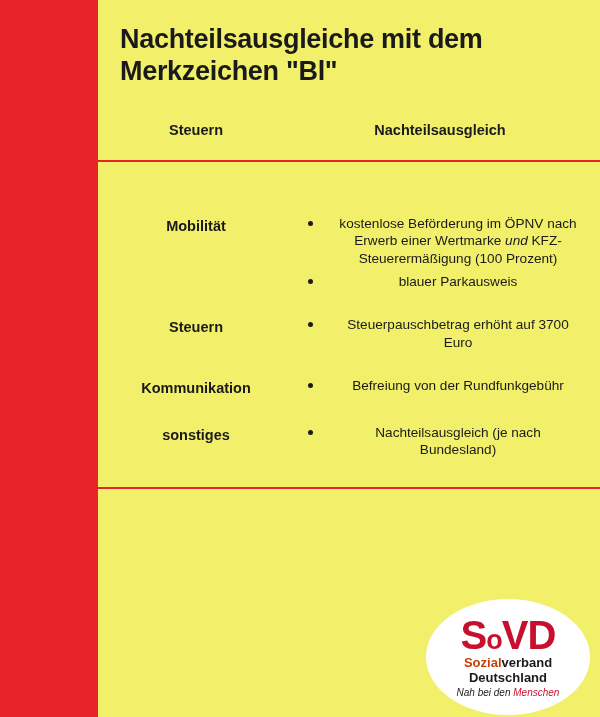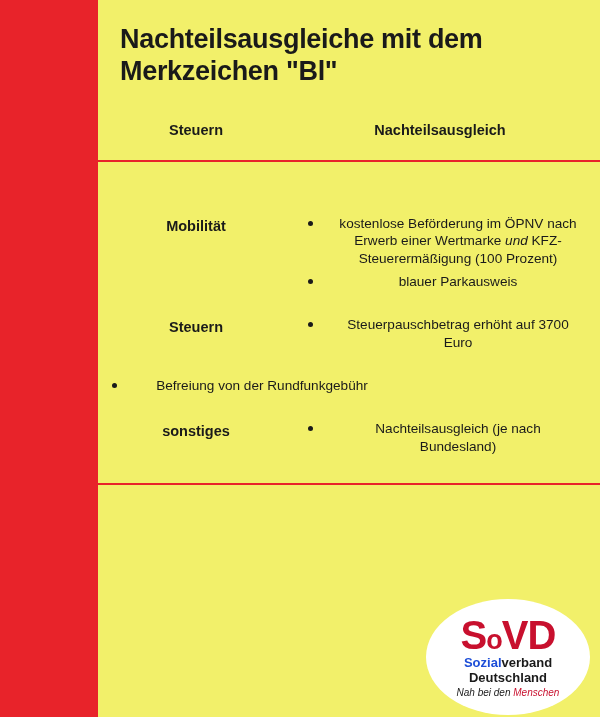--- a/index.html
+++ b/index.html
@@ -164,21 +164,21 @@
     color: #c8102e;
   }
   .sv-line {
     font-size: 13px;
     font-weight: bold;
     line-height: 1.08;
     margin-top: 1px;
     color: #1a1a1a;
   }
   .sv-line .red {
-    color: #1d4ed8;
+    color: #c2410c;
   }
   .tag {
     font-size: 10px;
     font-style: italic;
     margin-top: 2px;
     color: #1a1a1a;
   }
   .tag .red {
     color: #c8102e;
   }
@@ -235,20 +235,23 @@
             <ul class="bullets">
               <li>
                 <span class="dot"></span>
                 <span>Steuerpauschbetrag erhöht auf 3700 Euro</span>
               </li>
             </ul>
           </div>
         </div>
 
         <div class="row">
+          <div class="col-a">
+            <div class="area-label">Kommunikation</div>
+          </div>
           <div class="col-b">
             <ul class="bullets">
               <li>
                 <span class="dot"></span>
                 <span>Befreiung von der Rundfunkgebühr</span>
               </li>
             </ul>
           </div>
         </div>
 

